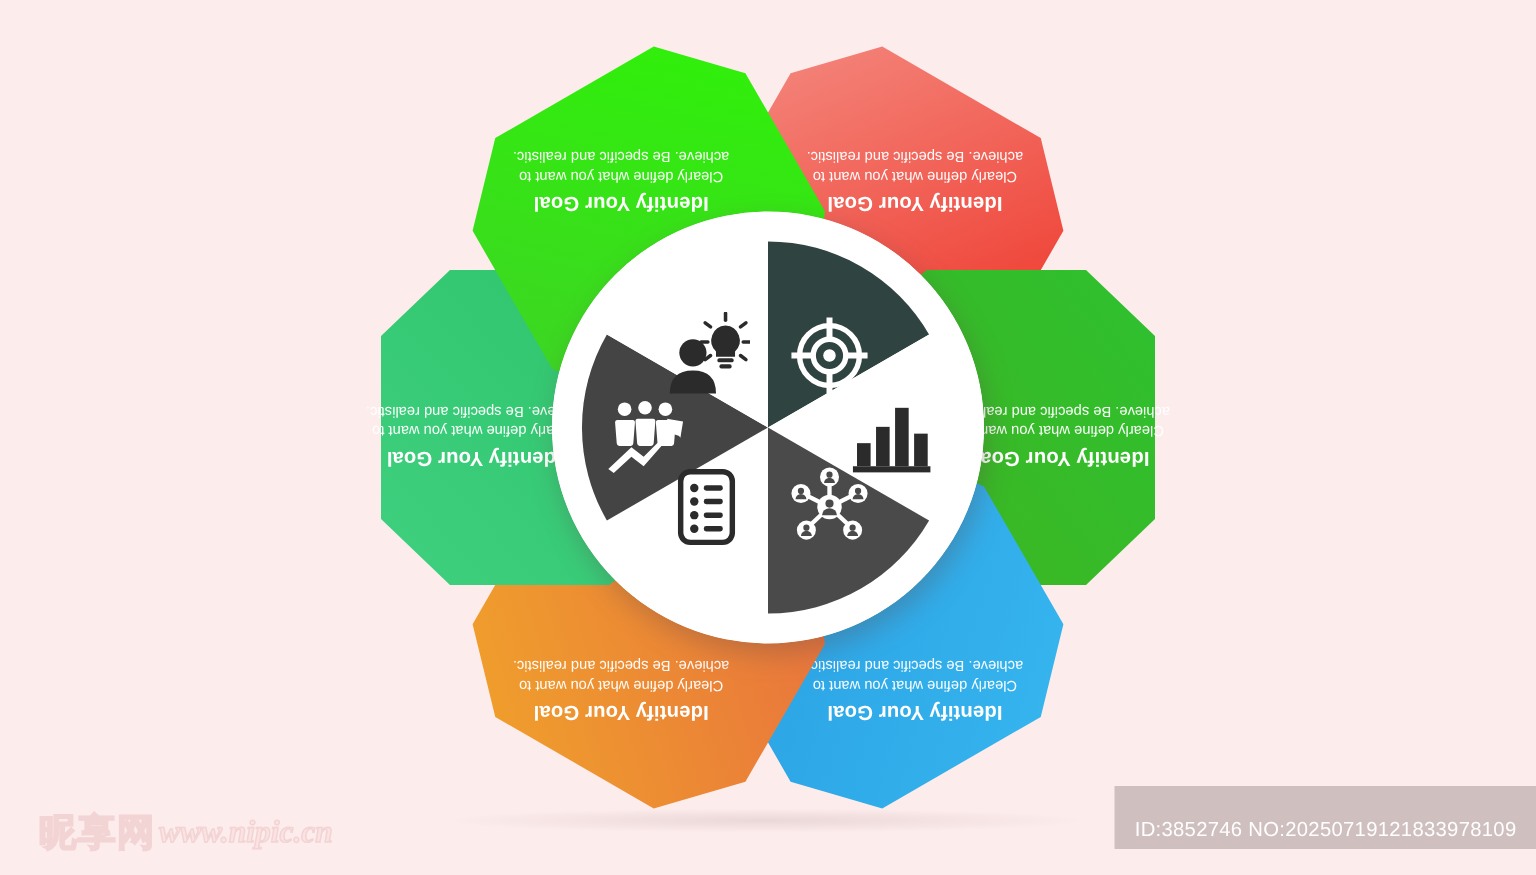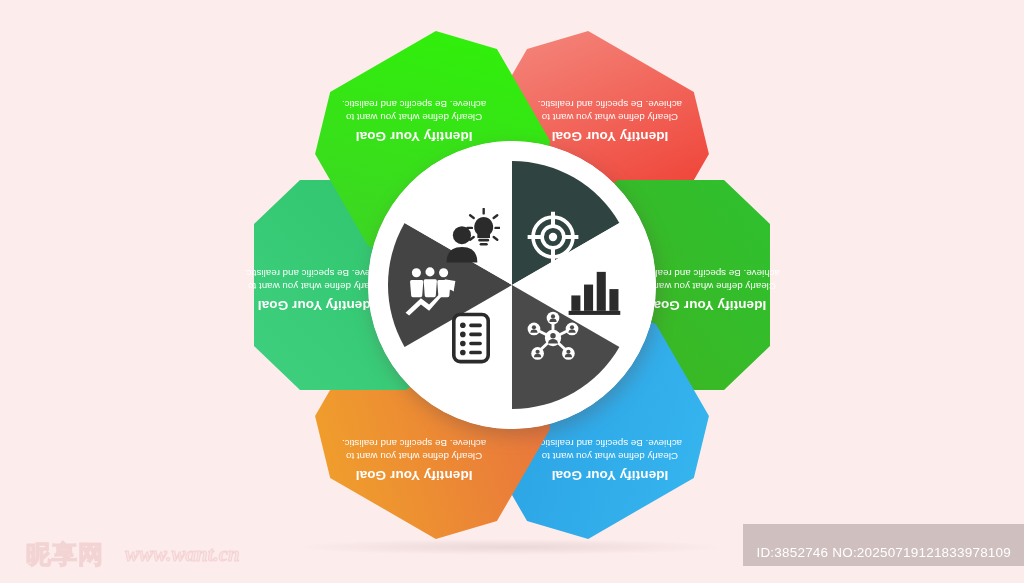--- a/index.html
+++ b/index.html
@@ -120,21 +120,21 @@
   }
   .sector-icon svg { width: 58px; height: 58px; display: block; }
 
   
   #watermark {
     position: absolute;
     left: 26px;
     bottom: 12px;
     display: flex;
     align-items: center;
-    gap: 21px;
+    gap: 2px;
     opacity: 0.92;
   }
   #wm-cn {
     font-size: 25px;
     font-weight: bold;
     letter-spacing: 1px;
     color: #fbe3e3;
     -webkit-text-stroke: 1.2px #f3d2d2;
     font-family: "DejaVu Sans", sans-serif;
   }
@@ -418,18 +418,18 @@
             <line x1="31" y1="35" x2="35" y2="32"></line>
             <line x1="61" y1="35" x2="57" y2="32"></line>
           </g>
         </g>
       </svg>
     </div>
   </div>
 
   <div id="watermark">
     <span id="wm-cn">昵享网</span>
-    <span id="wm-url">www.want.cn</span>
+    <span id="wm-url">www.nipic.cn</span>
   </div>
 
   <div id="id-badge">ID:3852746 NO:20250719121833978109</div>
 
 </div>
 
 </body></html>

